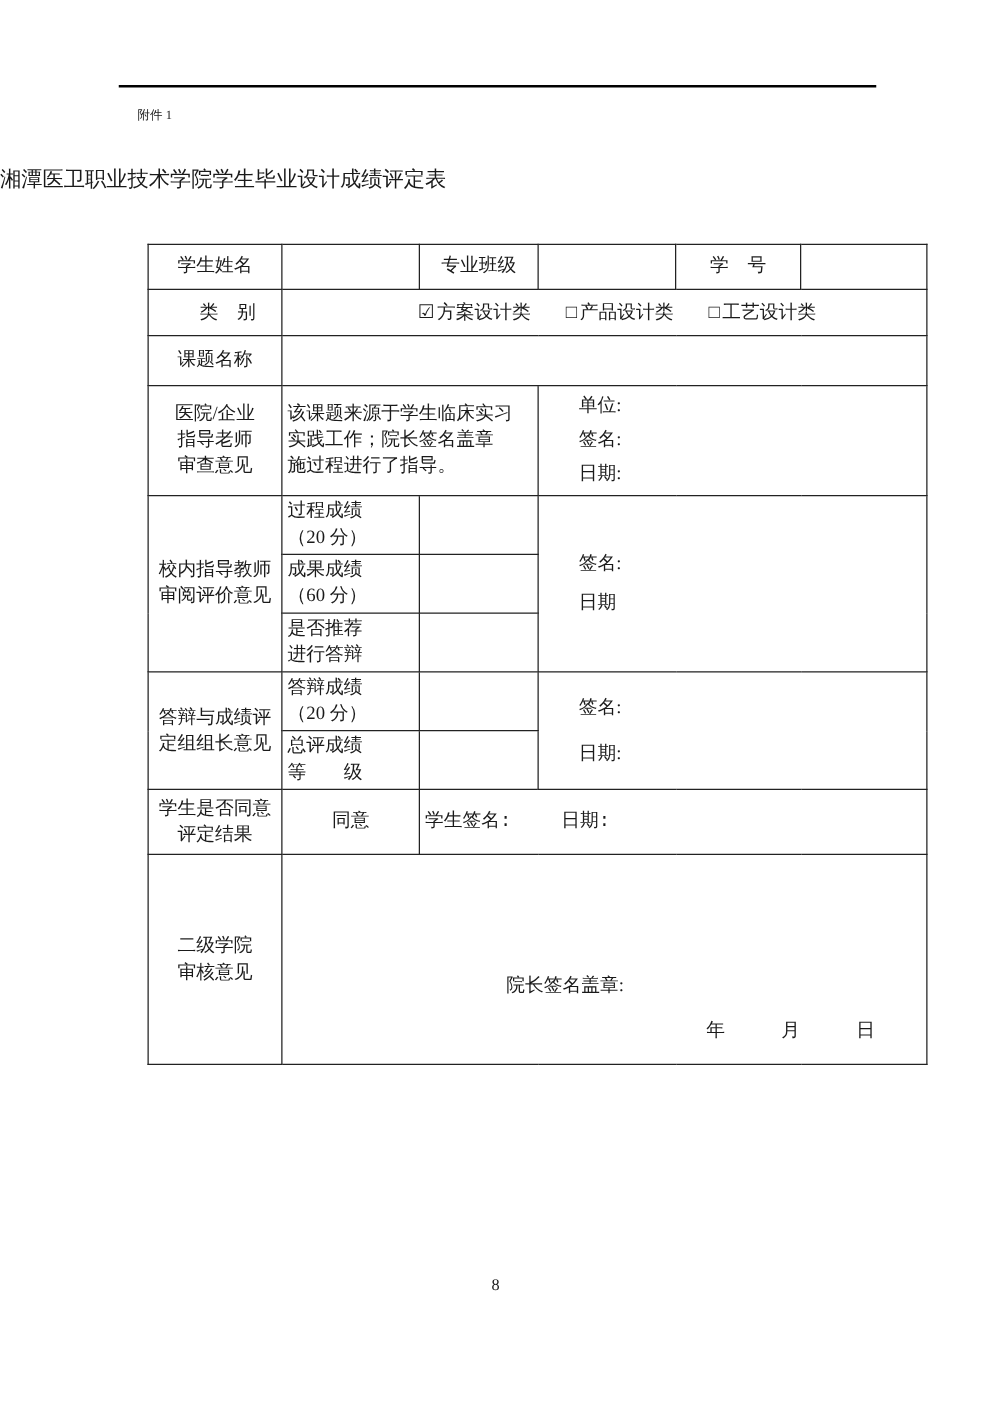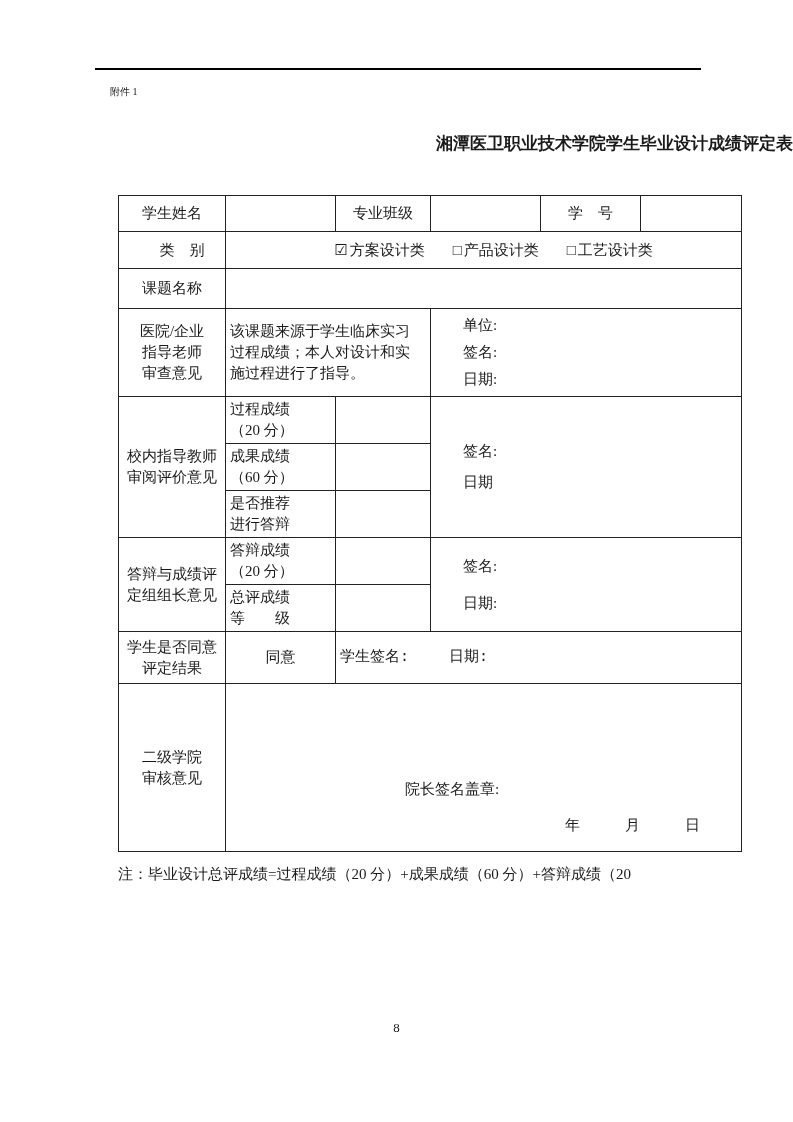--- a/index.html
+++ b/index.html
@@ -10,22 +10,22 @@
     position: relative;
     font-family: "Liberation Serif", "DejaVu Serif", serif;
     color: #1a1a1a;
   }
   [data-bind] { white-space: pre-line; }
 
   .top-rule { position: absolute; left: 95px; top: 68px; width: 606px; height: 2px; background: #000; }
   .attachment { position: absolute; left: 110px; top: 85px; font-size: 10px; }
   .title {
     position: absolute; left: 0; top: 132px; width: 100%;
-    margin: 0; text-align: right;
-    font-size: 17px; font-weight: bold;
+    margin: 0; text-align: left;
+    font-size: 17px; font-weight: normal;
     font-family: "Liberation Sans", "DejaVu Sans", sans-serif;
   }
 
   table.form {
     position: absolute; left: 118px; top: 195px; width: 623px;
     border-collapse: collapse; table-layout: fixed;
   }
   table.form td {
     border: 1px solid #222;
     font-size: 15px;
@@ -123,21 +123,21 @@
       <tr class="h40">
         <td class="c" data-bind="form.topic.label">课题名称</td>
         <td colspan="5" data-bind="form.topic.value"></td>
       </tr>
 
       <tr class="h88">
         <td class="c" data-bind="form.hospital_review.label">医院/企业
 指导老师
 审查意见</td>
         <td colspan="2" class="comment" data-bind="form.hospital_review.comment">该课题来源于学生临床实习
-过程成绩；本人对设计和实
+实践工作；院长签名盖章
 施过程进行了指导。</td>
         <td colspan="3" class="signcell">
           <div class="signcol g6">
             <span data-bind="form.hospital_review.unit_label">单位:</span>
             <span data-bind="form.hospital_review.sign_label">签名:</span>
             <span data-bind="form.hospital_review.date_label">日期:</span>
           </div>
         </td>
       </tr>
 
@@ -202,18 +202,17 @@
         <td colspan="5" class="dean-cell">
           <span class="dean-sign" data-bind="form.college_review.sign_label">院长签名盖章:</span>
           <span class="dean-date" data-bind="form.college_review.date_line">年　　　月　　　日</span>
         </td>
       </tr>
 
     </tbody>
   </table>
 
   <div class="note">
-    <div class="note-line" data-bind="note.lines.0">注：毕业设计总评成绩=过程成绩（20 分）+成果成绩（60 分）+答辩成绩（20</div>
   </div>
 
   <div class="pageno" data-bind="page.page_number">8</div>
 
 </div>
 
 </body></html>

